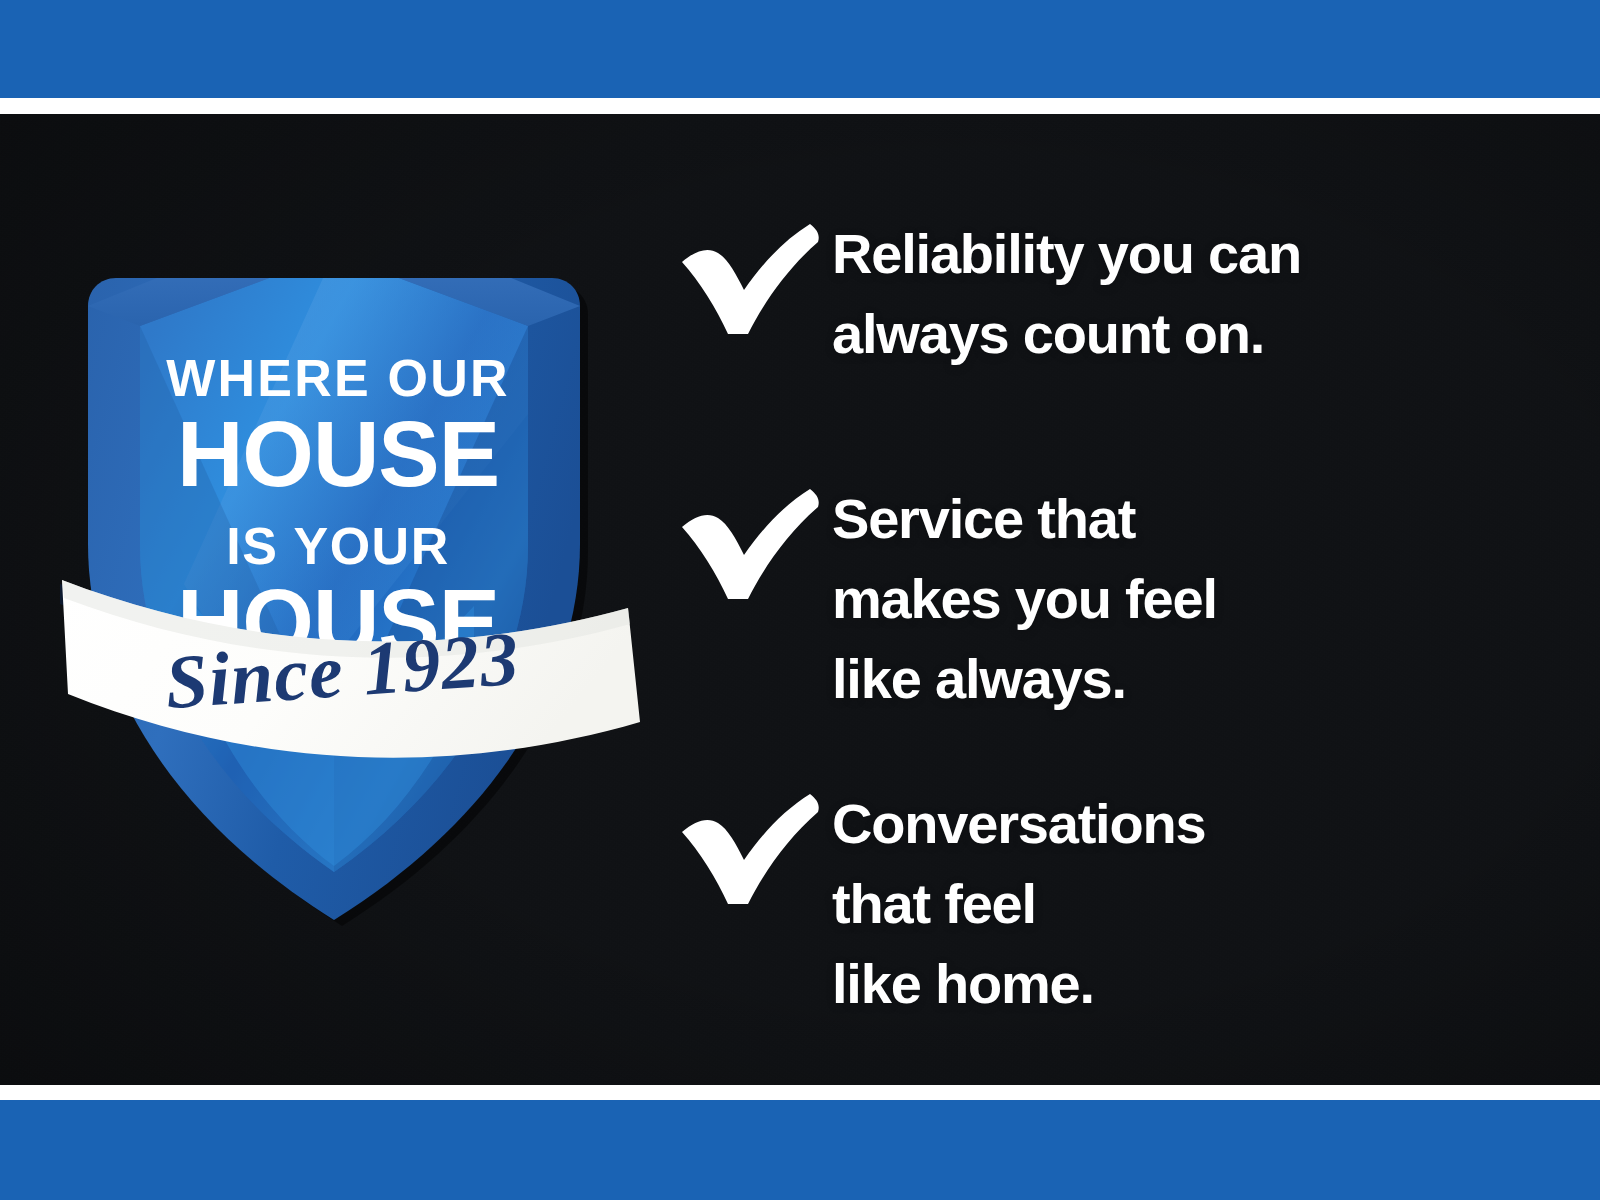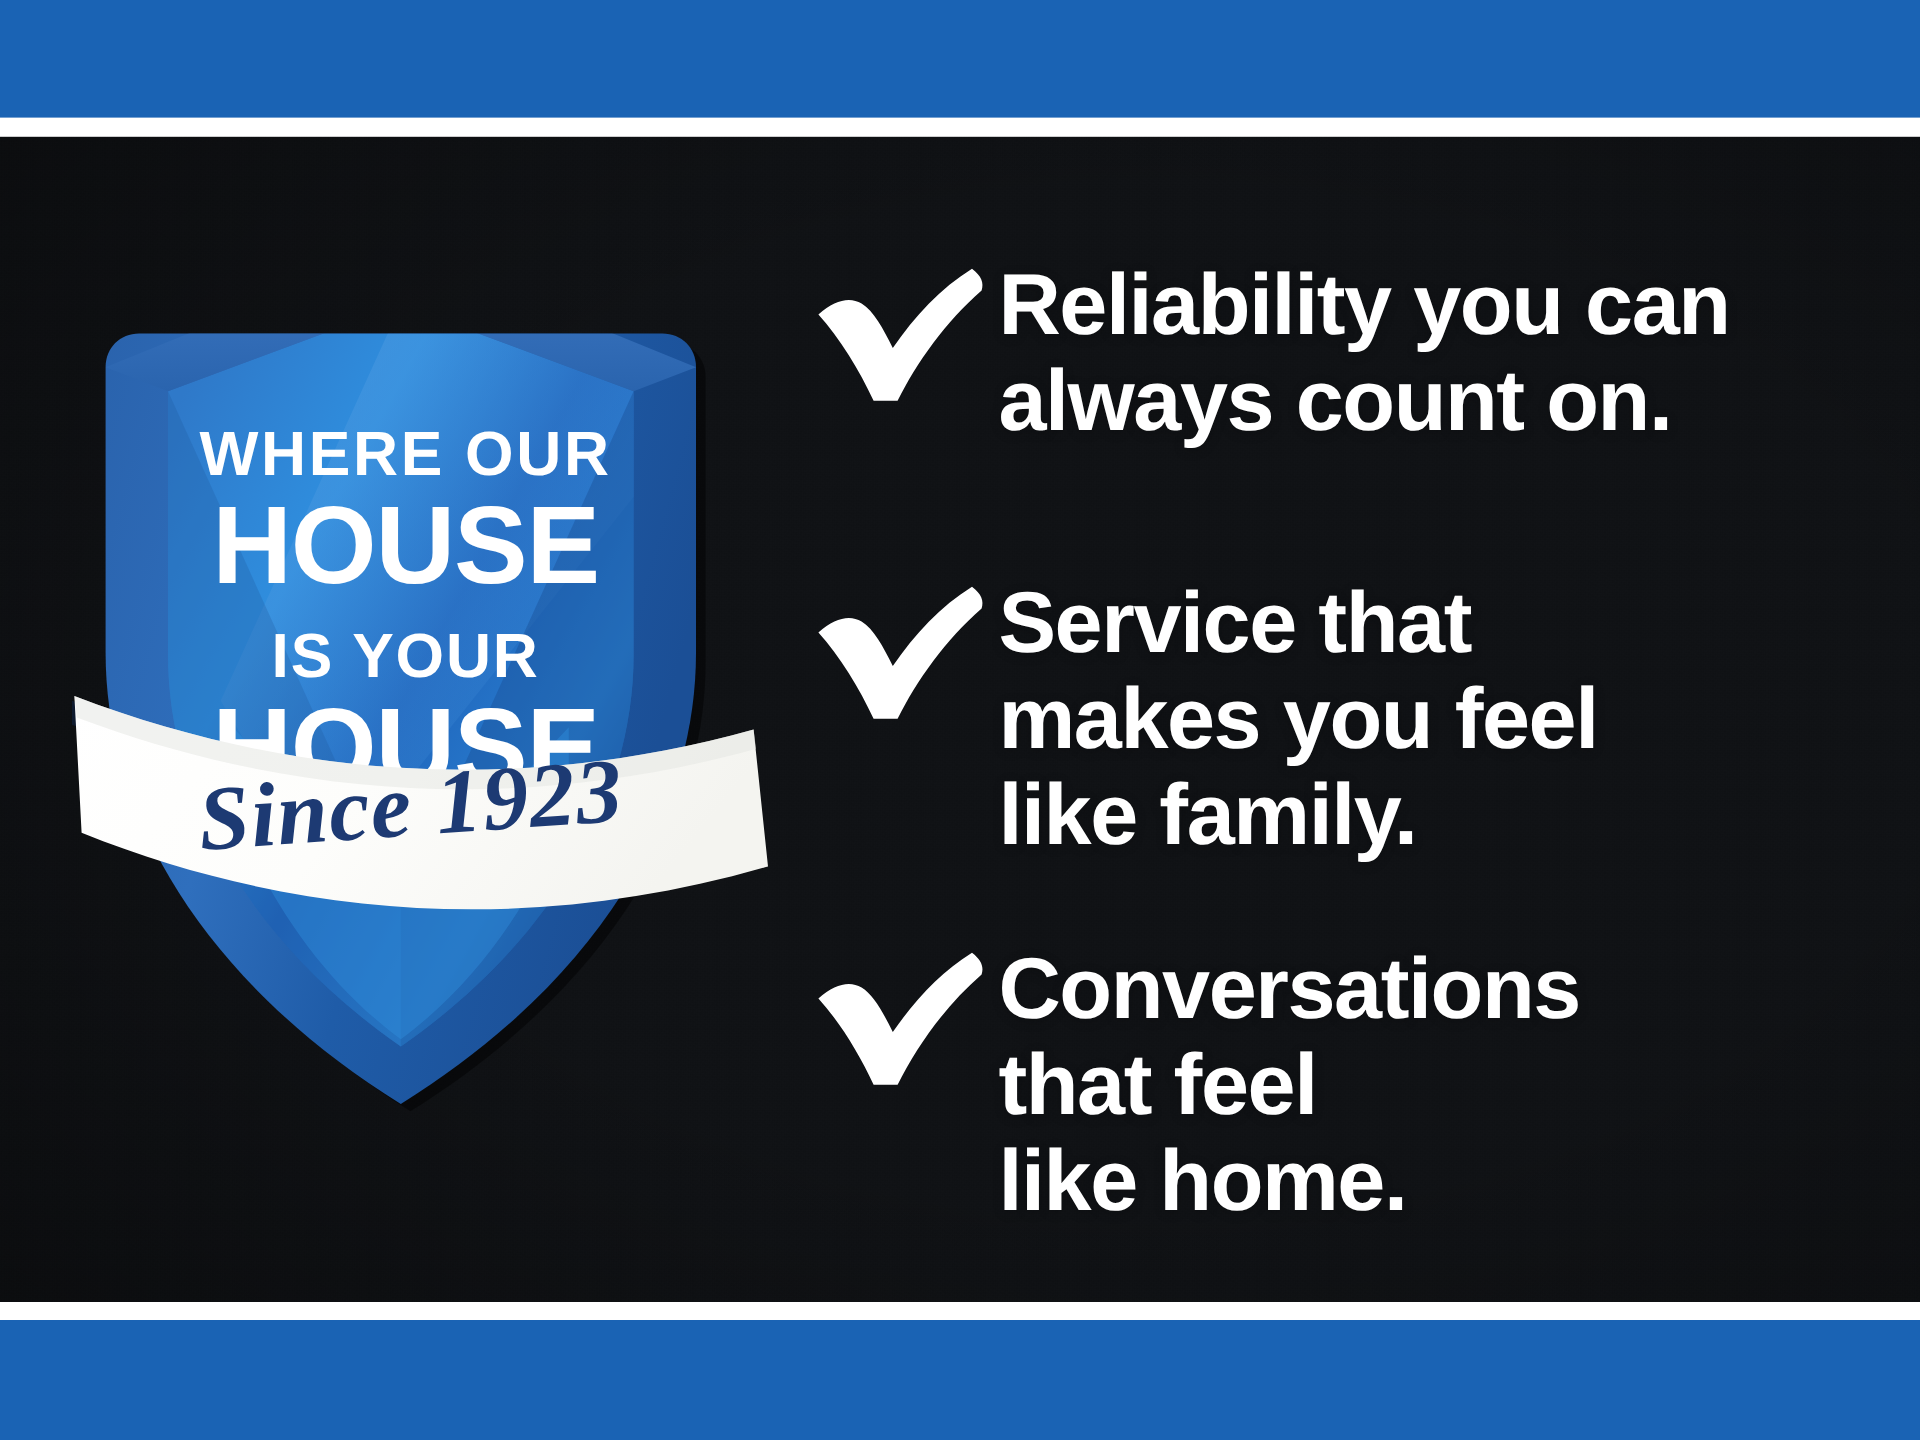--- a/index.html
+++ b/index.html
@@ -62,21 +62,21 @@
   .bullet-3{top:670px;}
 
   .check{position:absolute;left:18px;top:6px;width:150px;height:120px;}
   .check svg{display:block;width:100%;height:100%;}
 
   .bullet-text{
     position:absolute;left:172px;top:0;width:700px;
     color:#ffffff;
     font-family:"Liberation Sans", sans-serif;
     font-weight:bold;
-    font-size:72px;
+    font-size:56px;
     line-height:80px;
     letter-spacing:-1.2px;
     white-space:pre-line;
     text-shadow:0 2px 10px rgba(0,0,0,.22);
   }
 </style>
 </head>
 <body>
 
 <div class="canvas">
@@ -181,21 +181,21 @@
       <span class="check">
         <svg viewBox="0 0 150 120" xmlns="http://www.w3.org/2000/svg">
           <path d="M 4 42 C 18 30 30 27 40 33 C 50 39 58 54 66 70
                    C 84 44 106 20 132 4 C 140 10 142 16 140 22
                    C 110 48 86 82 70 114 L 50 114
                    C 38 88 22 62 4 42 Z" fill="#ffffff"></path>
         </svg>
       </span>
       <span class="bullet-text">Service that
 makes you feel
-like family.</span>
+like always.</span>
     </div>
 
     <div class="bullet bullet-3">
       <span class="check">
         <svg viewBox="0 0 150 120" xmlns="http://www.w3.org/2000/svg">
           <path d="M 4 42 C 18 30 30 27 40 33 C 50 39 58 54 66 70
                    C 84 44 106 20 132 4 C 140 10 142 16 140 22
                    C 110 48 86 82 70 114 L 50 114
                    C 38 88 22 62 4 42 Z" fill="#ffffff"></path>
         </svg>

